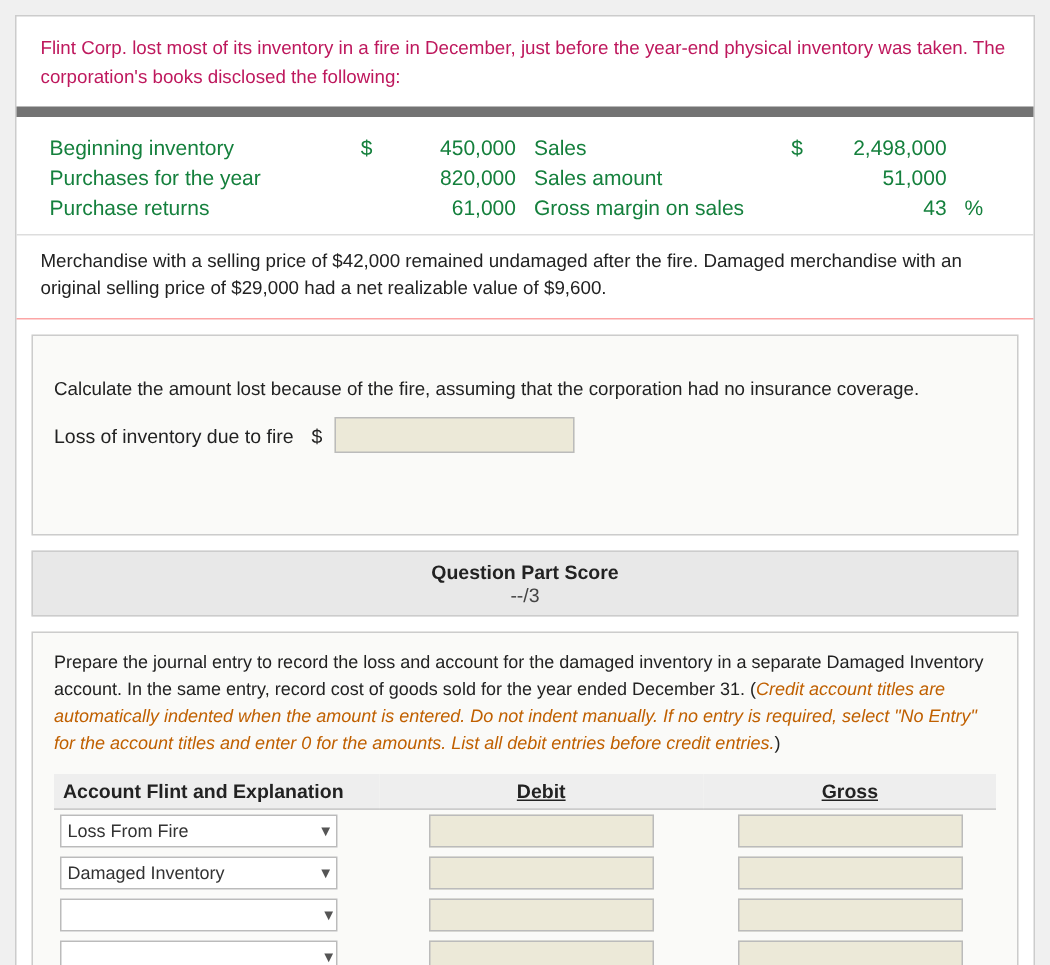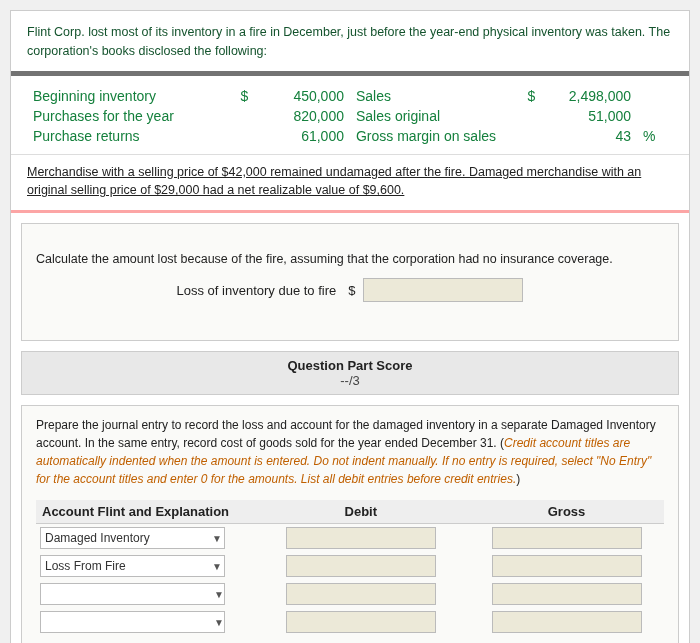--- a/index.html
+++ b/index.html
@@ -14,23 +14,23 @@
       padding: 10px;
     }
     .page-container {
       width: 680px;
       background: #fff;
       border: 1px solid #ccc;
       padding: 0;
     }
     .intro-section {
       padding: 12px 0 10px 16px;
-      border-bottom: 5px solid #737373;
+      border-bottom: 7px solid #737373;
       font-size: 12.5px;
-      color: #14532d;
+      color: #be185d;
       line-height: 1.5;
     }
     .data-table {
       padding: 10px 16px 8px 16px;
       border-bottom: 1px solid #ddd;
     }
     .data-table table {
       width: 100%;
       border-collapse: collapse;
     }
@@ -45,40 +45,38 @@
     .data-table .col-amount { width: 80px; text-align: right; }
     .data-table .col-label2 { width: 140px; }
     .data-table .col-dollar2 { width: 20px; text-align: right; }
     .data-table .col-amount2 { width: 80px; text-align: right; }
     .data-table .col-unit { width: 30px; }
     .note-section {
       padding: 8px 16px 10px 16px;
       font-size: 12.5px;
       color: #222;
       line-height: 1.5;
-      border-bottom: 3px solid #fca5a5;
-      text-decoration: underline;
+      border-bottom: 1px solid #fca5a5;
     }
     .question-box {
       margin: 10px 10px 0 10px;
       border: 1px solid #ccc;
       background: #fafaf8;
       padding: 28px 14px;
     }
     .question-box .q-text {
       font-size: 12.5px;
       color: #222;
       margin-bottom: 12px;
     }
     .loss-row {
       display: flex;
       align-items: center;
       gap: 8px;
-      margin-bottom: 10px;
-      justify-content: center;
+      margin-bottom: 26px;
     }
     .loss-label {
       font-size: 13px;
       color: #222;
     }
     .loss-dollar {
       font-size: 13px;
       color: #222;
       margin-left: 4px;
     }
@@ -134,20 +132,21 @@
       font-weight: bold;
       color: #222;
       padding: 4px 6px;
       text-align: left;
       border-bottom: 1px solid #ccc;
       background: #eee;
     }
     .journal-table th.col-debit,
     .journal-table th.col-credit {
       text-align: center;
+      text-decoration: underline;
     }
     .journal-table td {
       padding: 3px 4px;
       vertical-align: middle;
     }
     .journal-table .col-account { width: 200px; }
     .journal-table .col-debit { width: 200px; text-align: center; }
     .journal-table .col-credit { width: 180px; text-align: center; }
     .account-select-wrap {
       display: flex;
@@ -212,21 +211,21 @@
         <td class="col-amount">450,000</td>
         <td class="col-label2">Sales</td>
         <td class="col-dollar2">$</td>
         <td class="col-amount2">2,498,000</td>
         <td class="col-unit"></td>
       </tr>
       <tr>
         <td class="col-label">Purchases for the year</td>
         <td class="col-dollar"></td>
         <td class="col-amount">820,000</td>
-        <td class="col-label2">Sales original</td>
+        <td class="col-label2">Sales amount</td>
         <td class="col-dollar2"></td>
         <td class="col-amount2">51,000</td>
         <td class="col-unit"></td>
       </tr>
       <tr>
         <td class="col-label">Purchase returns</td>
         <td class="col-dollar"></td>
         <td class="col-amount">61,000</td>
         <td class="col-label2">Gross margin on sales</td>
         <td class="col-dollar2"></td>
@@ -265,36 +264,36 @@
           <th class="col-account">Account Flint and Explanation</th>
           <th class="col-debit">Debit</th>
           <th class="col-credit">Gross</th>
         </tr>
       </thead>
       <tbody>
 
         <tr>
           <td class="col-account">
             <div class="account-select-wrap">
-              <span class="account-text">Damaged Inventory</span>
+              <span class="account-text">Loss From Fire</span>
               <span class="account-arrow">▼</span>
             </div>
           </td>
           <td class="col-debit">
             <input class="journal-input" type="text" value="" style="">
           </td>
           <td class="col-credit">
             <input class="journal-input-empty" type="text" value="" style="">
           </td>
         </tr>
 
         <tr>
           <td class="col-account">
             <div class="account-select-wrap">
-              <span class="account-text">Loss From Fire</span>
+              <span class="account-text">Damaged Inventory</span>
               <span class="account-arrow">▼</span>
             </div>
           </td>
           <td class="col-debit">
             <input class="journal-input" type="text" value="" style="">
           </td>
           <td class="col-credit">
             <input class="journal-input-empty" type="text" value="" style="">
           </td>
         </tr>

